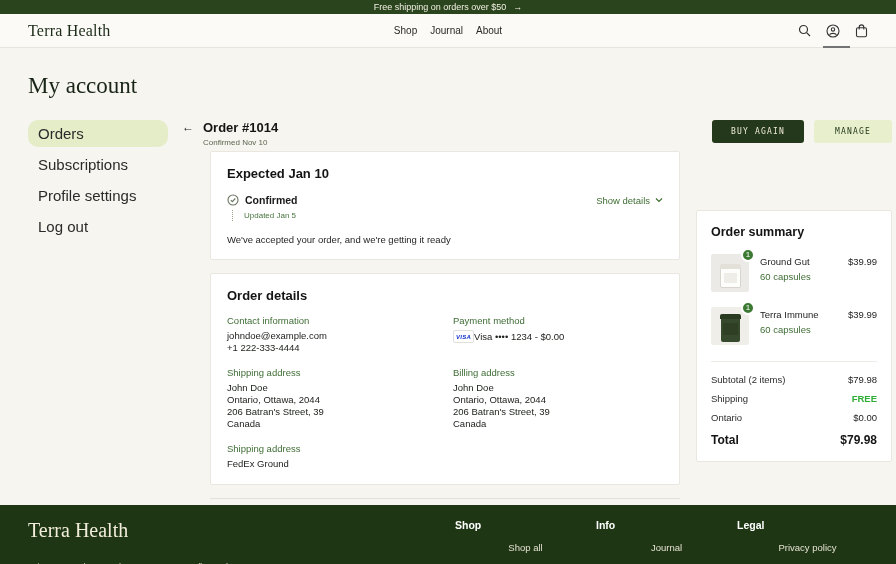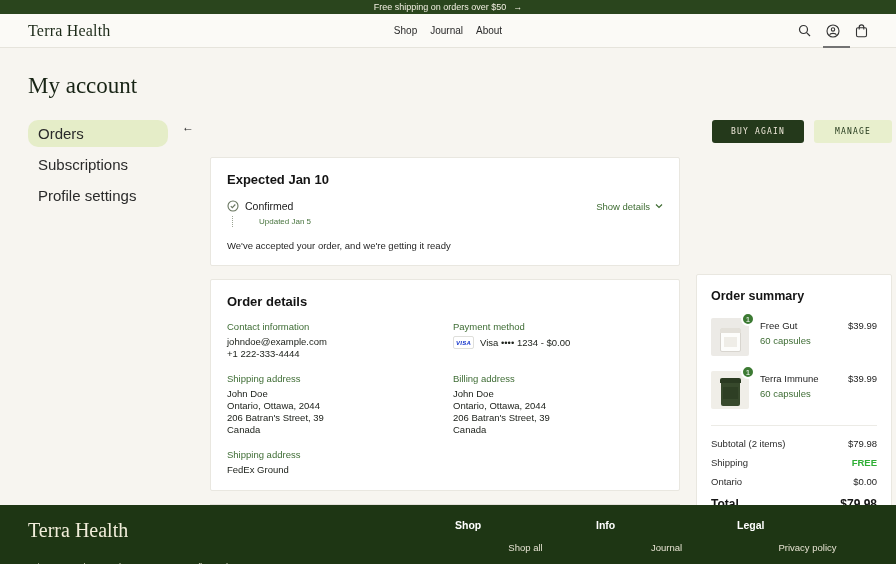--- a/index.html
+++ b/index.html
@@ -63,48 +63,48 @@
   .order-title { font-size:13px; font-weight:bold; color:#141414; }
   .order-subtitle { font-size:8px; color:#5b664f; margin-top:3px; }
   .order-buttons { display:flex; gap:10px; }
   .btn {
     font-family:"DejaVu Sans Mono", monospace; font-size:8px; letter-spacing:1.2px;
     padding:7px 0; width:92px; text-align:center; border:none; border-radius:3px; cursor:pointer;
   }
   .btn-dark { background:#24391b; color:#efe9da; }
   .btn-light { background:#e8efcd; color:#24391b; width:78px; }
 
-  .columns { display:flex; gap:16px; align-items:flex-end; margin-top:14px;padding-left:28px; }
+  .columns { display:flex; gap:16px; align-items:center; margin-top:4px;padding-left:28px; }
   .left-col { width:470px; flex:none; }
   .right-col { width:196px; flex:none; }
 
   .card {
     background:#ffffff; border:1px solid #e9e7e0; border-radius:2px;
     padding:14px 16px;
   }
   .card + .card { margin-top:13px; }
   .card-title { font-size:13px; font-weight:bold; color:#141414; }
 
   
   .tracking { margin-top:4px; font-size:8px; color:#6a7364; }
   .tracking a { color:#3f6d33; text-decoration:underline; cursor:pointer; }
   .status-row { margin-top:13px; display:flex; justify-content:space-between; align-items:center; }
   .status-left { display:flex; gap:6px; align-items:center; }
-  .status-label { font-size:10.5px; font-weight:normal; color:#191919; }
+  .status-label { font-size:10.5px; font-weight:bold; color:#191919; }
   .show-details { display:flex; gap:5px; align-items:center; font-size:9.5px; color:#3f6d33; cursor:pointer; }
-  .updated-row { margin:4px 0 0 5px; display:flex; gap:26px; align-items:center; }
+  .updated-row { margin:4px 0 0 5px; display:flex; gap:11px; align-items:center; }
   .dotted-line { width:0; height:11px; border-left:1px dotted #9aa392; }
   .updated-text { font-size:8px; color:#4a7540; }
   .shipment-msg { margin-top:13px; font-size:9.5px; color:#1f1f1f; }
 
   
   .details-grid { display:grid; grid-template-columns:226px 1fr; row-gap:13px; margin-top:12px; }
   .field-label { font-size:9.5px; color:#3f6d35; margin-bottom:4px; }
   .field-line { font-size:9.5px; line-height:12px; color:#20241e; }
-  .payment-row { display:flex; gap:6px; align-items:center; }
+  .payment-row { display:flex; align-items:center; }
   .visa-badge {
     width:21px; height:13px; background:#ffffff; border:1px solid #dfdfdb; border-radius:2px;
     color:#1434cb; font-size:6px; font-weight:bold; font-style:italic;
     display:flex; align-items:center; justify-content:center; letter-spacing:.3px;
   }
 
   
   .summary { padding:14px; }
   .summary-item { display:flex; gap:11px; margin-top:15px; }
   .thumb-wrap { position:relative; width:38px; height:38px; flex:none; }
@@ -188,26 +188,31 @@
 
 <div class="content">
   <h1 class="page-title">My account</h1>
 
   <div class="layout">
 
     <aside>
       <div class="side-item active">Orders</div>
       <div class="side-item">Subscriptions</div>
       <div class="side-item">Profile settings</div>
+      <div class="side-item">Log out</div>
     </aside>
 
     <section class="main-area">
       <div class="order-header">
         <div class="order-left">
           <span class="back-arrow">←</span>
+          <div>
+            <div class="order-title">Order #1014</div>
+            <div class="order-subtitle">Confirmed Nov 10</div>
+          </div>
         </div>
         <div class="order-buttons">
           <button class="btn btn-dark">BUY AGAIN</button>
           <button class="btn btn-light">MANAGE</button>
         </div>
       </div>
 
       <div class="columns">
         <div class="left-col">
 
@@ -284,21 +289,21 @@
             <div class="card-title" style="font-size:12.5px;">Order summary</div>
 
             <div class="summary-item">
               <div class="thumb-wrap">
                 <div class="thumb thumb-1">
                   <div class="jar-light"></div>
                 </div>
                 <div class="qty-badge">1</div>
               </div>
               <div class="item-info">
-                <div class="item-name">Free Gut</div>
+                <div class="item-name">Ground Gut</div>
                 <div class="item-variant">60 capsules</div>
               </div>
               <div class="item-price">$39.99</div>
             </div>
 
             <div class="summary-item">
               <div class="thumb-wrap">
                 <div class="thumb thumb-2">
                   <div class="jar-dark"></div>
                 </div>

